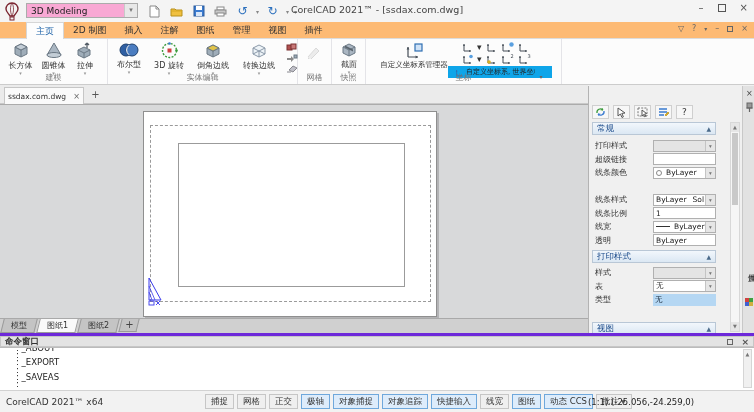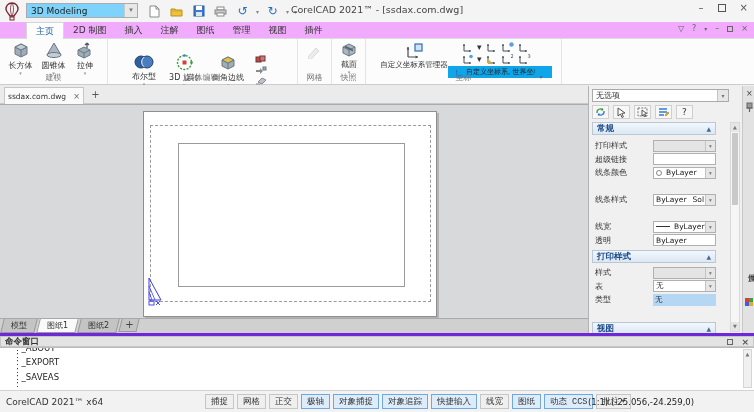--- a/index.html
+++ b/index.html
@@ -6,33 +6,33 @@
   html,body { width:754px; height:412px; }
   body { font-family:"DejaVu Sans","Liberation Sans",sans-serif; font-size:9px; color:#333;
          position:relative; overflow:hidden; background:#f0f0f0; }
   .abs { position:absolute; }
   svg { display:block; }
 
   
   .titlebar { left:0; top:0; width:754px; height:22px; background:#f4f4f4; }
   .logo { left:4px; top:2px; }
   .logo-tick { left:7px; top:27px; width:0; height:0; border-left:3px solid transparent; border-right:3px solid transparent; border-top:4px solid #c23030; }
-  .ws-select { left:26px; top:3px; width:112px; height:15px; background:#7dd3fc; border:1px solid #ababab; display:flex; align-items:center; }
+  .ws-select { left:26px; top:3px; width:112px; height:15px; background:#f9a8d4; border:1px solid #ababab; display:flex; align-items:center; }
   .ws-select .txt { flex:1; padding-left:4px; font-size:9px; color:#222; }
   .ws-select .dd { width:13px; height:100%; border-left:1px solid #c9c9c9; background:#e8e8e8; text-align:center; color:#777; font-size:7px; line-height:13px; }
   .qat { left:146px; top:2px; height:18px; display:flex; align-items:center; gap:5px; }
   .qat .qbtn { width:17px; height:16px; display:flex; align-items:center; justify-content:center; }
   .undo-glyph { color:#2a6fbd; font-size:12px; }
   .mini-caret { color:#888; font-size:6px; }
   .win-title { left:0; top:4px; width:754px; text-align:center; color:#444; font-size:9.5px; pointer-events:none; }
   .win-ctrls { right:6px; top:2px; display:flex; gap:14px; color:#555; font-size:10px; align-items:center; }
   .restore-box { width:8px; height:8px; border:1px solid #555; }
 
   
-  .tabrow { left:0; top:22px; width:754px; height:17px; background:#f0abfc; border-bottom:1px solid #dcdcdc; }
+  .tabrow { left:0; top:22px; width:754px; height:17px; background:#fdba74; border-bottom:1px solid #dcdcdc; }
   .rtabs { left:26px; top:0; height:17px; display:flex; }
   .rtab { padding:2px 9px 0 9px; font-size:9px; color:#333; height:17px; }
   .rtab.active { background:#fdfdfd; color:#1d62a8; border:1px solid #d6d6d6; border-bottom:none; }
   .tabrow-ctrls { right:6px; top:2px; display:flex; gap:8px; color:#666; font-size:8px; align-items:center; }
   .restore-box-s { width:6px; height:6px; border:1px solid #666; }
 
   
   .ribbon { left:0; top:39px; width:754px; height:46px; background:#fcfcfc; border-bottom:1px solid #cccccc; }
   .rgroup { position:absolute; top:0; height:45px; border-right:1px solid #e4e4e8; }
   .glabel { position:absolute; bottom:1px; left:0; width:100%; text-align:center; font-size:8px; color:#777; }
@@ -69,21 +69,21 @@
   .stab.active { background:#fafafa; }
   .stab-add { height:13px; padding:0 4px; font-size:10px; color:#444; transform:skewX(-14deg); border:1px solid #9a9a9a; border-top:none; background:#c4c4c4; }
 
   
   .props { left:588px; top:86px; width:166px; height:247px; background:#f0f0f0; border-left:1px solid #b3b3b3; }
   .sel-combo { position:absolute; left:3px; top:3px; width:137px; height:13px; background:#fff; border:1px solid #aaa; display:flex; align-items:center; }
   .sel-combo .txt { flex:1; padding-left:3px; font-size:8px; color:#333; }
   .sel-combo .dd { width:11px; height:100%; background:#e6e6e6; border-left:1px solid #c4c4c4; font-size:6px; color:#777; text-align:center; line-height:11px; }
   .ptools { position:absolute; left:3px; top:19px; display:flex; gap:4px; }
   .ptool { width:17px; height:14px; border:1px solid #cfcfcf; background:#f7f7f7; display:flex; align-items:center; justify-content:center; font-size:9px; color:#333; }
-  .psec { position:absolute; left:3px; width:124px; height:13px; background:linear-gradient(#f2f7fc,#dbe7f3); border:1px solid #b9c7d6; color:#1a4a8a; font-weight:bold; font-size:8.5px; display:flex; align-items:center; padding:0 4px; }
+  .psec { position:absolute; left:3px; width:124px; height:13px; background:linear-gradient(#f2f7fc,#dbe7f3); border:1px solid #b9c7d6; color:#1a4a8a; font-weight:normal; font-size:8.5px; display:flex; align-items:center; padding:0 4px; }
   .psec .arr { margin-left:auto; font-size:6px; color:#4a6a8a; }
   .prow { position:absolute; left:3px; width:124px; height:13px; display:flex; align-items:center; }
   .prow .lbl { width:61px; font-size:8px; color:#333; padding-left:3px; }
   .prow .ctl { flex:1; height:12px; border:1px solid #b0b0b0; background:#fff; display:flex; align-items:center; font-size:7.5px; color:#222; overflow:hidden; }
   .prow .ctl .v { flex:1; padding-left:2px; white-space:nowrap; }
   .prow .ctl .v2 { padding-right:1px; }
   .prow .ctl .dd { width:10px; height:100%; background:#e6e6e6; border-left:1px solid #c4c4c4; font-size:5.5px; color:#777; text-align:center; line-height:10px; }
   .ctl.disabled { background:#e4e4e4; }
   .val-selected { flex:1; height:12px; background:#b5d7f3; font-size:7.5px; color:#123; display:flex; align-items:center; padding-left:2px; }
   .swatch-line { display:inline-block; width:14px; border-top:1px solid #333; margin:0 2px; }
@@ -106,21 +106,21 @@
   .cmd-body { position:absolute; left:0; top:14px; width:754px; height:43px; background:#fff; border-top:1px solid #bbb; overflow:hidden; padding-left:16px; }
   .cmd-body .ln { font-size:8.5px; line-height:7.2px; color:#222; white-space:pre; }
   .cmd-body .ln:first-child { margin-top:-3px; }
   .cmd-scroll { position:absolute; right:2px; top:16px; width:9px; height:39px; background:#f0f0f0; border:1px solid #d5d5d5; }
   .cmd-scroll .up { font-size:5px; color:#777; text-align:center; line-height:8px; }
 
   
   .status { left:0; top:390px; width:754px; height:22px; background:#f2f2f2; border-top:1px solid #d2d2d2; display:flex; align-items:center; }
   .status .app { margin-left:6px; font-size:9px; color:#333; }
   .toggles { position:absolute; left:205px; top:3px; display:flex; gap:3px; align-items:center; }
-  .tgl { height:15px; padding:2px 5px; font-size:8.5px; color:#333; border:1px solid #c6c6c6; background:#efefef; white-space:nowrap; display:flex; align-items:center; gap:2px;font-family:Liberation Mono, monospace; }
+  .tgl { height:15px; padding:2px 5px; font-size:8.5px; color:#333; border:1px solid #c6c6c6; background:#efefef; white-space:nowrap; display:flex; align-items:center; gap:2px; }
   .tgl.on { background:#ddecfb; border-color:#6fa8dc; }
   .tgl .dd { font-size:6px; color:#555; }
   .coords { position:absolute; left:588px; top:6px; font-size:8.5px; color:#222; white-space:nowrap; }
 </style>
 </head>
 <body>
 
 <div class="abs titlebar">
   <div class="abs logo">
     <svg width="16" height="20" viewBox="0 0 16 20">
@@ -236,21 +236,21 @@
             </svg>
           </span>
         <span class="rlb">拉伸</span>
         <span class="rcaret">▾</span>
       </div>
     </div>
     <span class="glabel">建模</span>
   </div>
 
   <div class="rgroup" style="left:108px; width:190px;">
-    <div class="rbtnrow" style="left:17px;margin-top:12px;">
+    <div class="rbtnrow" style="left:2px;">
       <div class="rbtn" style="width:38px;">
         <span>
             <svg width="20" height="16" viewBox="0 0 20 16">
               <circle cx="7" cy="8" r="6" fill="#2f5fa3" stroke="#1e406e"></circle>
               <circle cx="13" cy="8" r="6" fill="#4a7cc0" stroke="#1e406e"></circle>
               <path d="M10 3.2 A6 6 0 0 0 10 12.8" fill="none" stroke="#fff"></path>
             </svg>
           </span>
         <span class="rlb">布尔型</span>
         <span class="rcaret">▾</span>
@@ -270,20 +270,30 @@
       <div class="rbtn" style="width:46px;">
         <span>
             <svg width="20" height="17" viewBox="0 0 20 17">
               <path d="M4 6 L10 3 L16 6 L16 12 L10 15 L4 12 Z" fill="#9fadb9" stroke="#6b7884"></path>
               <path d="M4 6 L10 9 L16 6" fill="none" stroke="#6b7884"></path>
               <path d="M10 9 L10 15" stroke="#6b7884"></path>
               <path d="M4 6 L10 3 L16 6 L10 9 Z" fill="#e0c34a" stroke="#6b7884"></path>
             </svg>
           </span>
         <span class="rlb">倒角边线</span>
+        <span class="rcaret">▾</span>
+      </div>
+      <div class="rbtn" style="width:46px;">
+        <span>
+            <svg width="20" height="17" viewBox="0 0 20 17">
+              <path d="M4 6 L10 3 L16 6 L16 12 L10 15 L4 12 Z" fill="#eef4f8" stroke="#8a98a8"></path>
+              <path d="M4 6 L10 9 L16 6 M10 9 L10 15 M4 12 L10 9 M16 12 L10 9" fill="none" stroke="#8a98a8"></path>
+            </svg>
+          </span>
+        <span class="rlb">转换边线</span>
         <span class="rcaret">▾</span>
       </div>
       <div class="minicol">
         <span>
             <svg width="12" height="9" viewBox="0 0 12 9">
               <rect x="1" y="2" width="5" height="5" fill="#b05050" stroke="#7a3030"></rect>
               <rect x="5" y="1" width="5" height="5" fill="#c87878" stroke="#7a3030"></rect>
             </svg>
           </span>
         <span>
@@ -450,24 +460,20 @@
 </div>
 
 <div class="abs sheettabs">
   <div class="stab"><span>模型</span></div>
   <div class="stab active"><span>图纸1</span></div>
   <div class="stab"><span>图纸2</span></div>
   <div class="stab-add"><span style="display:inline-block; transform:skewX(14deg);">+</span></div>
 </div>
 
 <div class="abs props">
-  <div class="sel-combo">
-    <span class="txt">无选项</span>
-    <span class="dd">▾</span>
-  </div>
   <div class="ptools">
     <span class="ptool">
       <svg width="11" height="10" viewBox="0 0 11 10">
           <path d="M2 6 A3.5 3.5 0 0 1 8 3" fill="none" stroke="#3a9a3a" stroke-width="1.3"></path>
           <path d="M8 1 L8 3.6 L5.4 3.2 Z" fill="#3a9a3a"></path>
           <path d="M9 4 A3.5 3.5 0 0 1 3 7" fill="none" stroke="#3a7bd0" stroke-width="1.3"></path>
           <path d="M3 9 L3 6.4 L5.6 6.8 Z" fill="#3a7bd0"></path>
         </svg>
     </span>
     <span class="ptool">
@@ -515,20 +521,26 @@
         <span class="v">ByLayer</span>
         <span class="dd">▾</span>
       </span>
   </div>
   <div class="prow" style="top:107px;">
     <span class="lbl">线条样式</span>
     <span class="ctl">
         <span class="v">ByLayer</span>
         <span class="v2">Sol</span>
         <span class="dd">▾</span>
+      </span>
+  </div>
+  <div class="prow" style="top:120.5px;">
+    <span class="lbl">线条比例</span>
+    <span class="ctl">
+        <span class="v">1</span>
       </span>
   </div>
   <div class="prow" style="top:134px;">
     <span class="lbl">线宽</span>
     <span class="ctl">
         <span class="swatch-line"></span>
         <span class="v">ByLayer</span>
         <span class="dd">▾</span>
       </span>
   </div>

